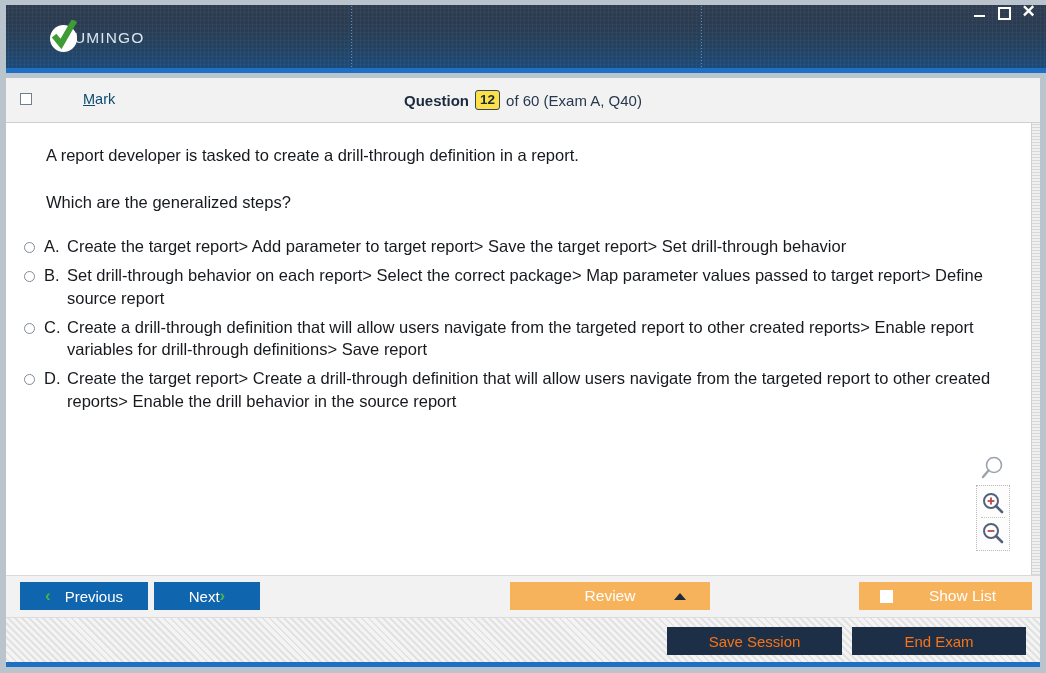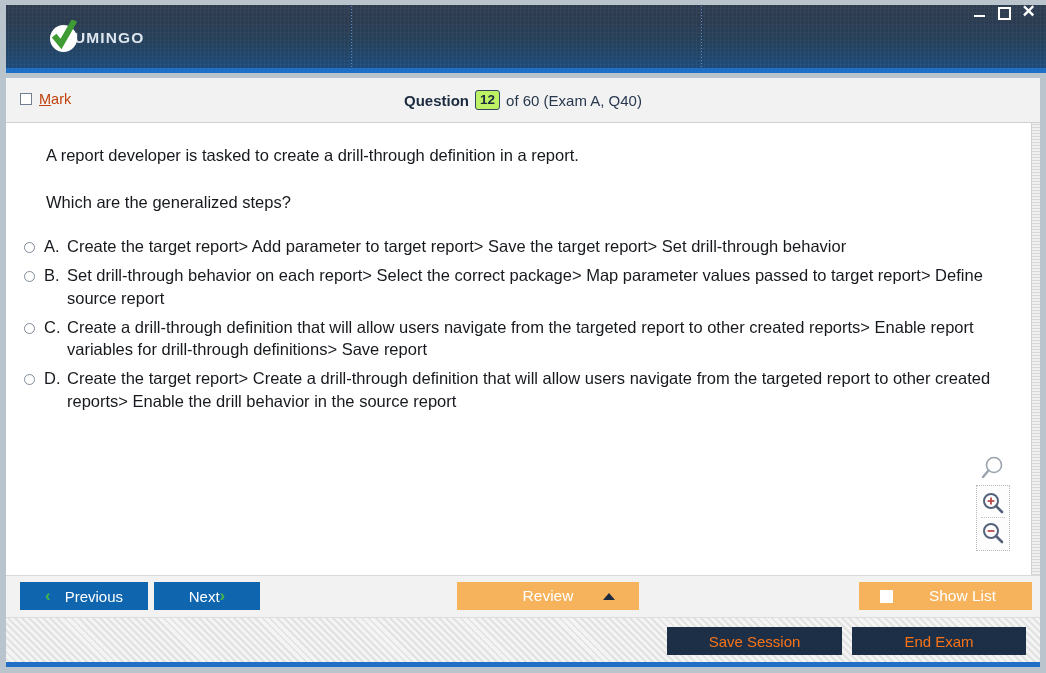--- a/index.html
+++ b/index.html
@@ -73,21 +73,21 @@
     border-radius: 50%;
     background: #ffffff;
     display: inline-block;
   }
   .logo-mark svg { position: absolute; left: -2px; top: -5px; }
   .logo-text {
     color: #dde6ef;
     font-size: 15.5px;
     letter-spacing: 1.1px;
     margin-left: -3px;
-    font-weight: 700;
+    font-weight: 400;
   }
 
   .title-divider {
     position: absolute;
     top: 6px;
     width: 1px;
     height: 62px;
     background-image: linear-gradient(180deg, #5b8fc9 0%, #5b8fc9 50%, transparent 50%);
     background-size: 1px 3px;
   }
@@ -161,21 +161,22 @@
     cursor: default;
   }
   .checkbox-sq {
     width: 12px; height: 12px;
     border: 1px solid #6f7f90;
     background: #ffffff;
     box-sizing: border-box;
   }
   .mark-label {
     font-size: 14.5px;
-    color: #c2410c;
+    color: #0c4a6e;
+    margin-left: 44px;
   }
   .mark-label u { text-decoration: underline; }
 
   .qcounter {
     position: absolute;
     left: 0; top: 12px;
     width: 1034px;
     text-align: center;
     font-size: 15px;
     color: #1f2f44;
@@ -184,21 +185,21 @@
     justify-content: center;
     gap: 6px;
   }
   .qcounter .lbl { font-weight: 700; color: #1b2a3e; }
   .qnum-box {
     display: inline-block;
     min-width: 17px;
     padding: 1px 3px 2px;
     border: 1px solid #32455f;
     border-radius: 3px;
-    background: #bef264;
+    background: #fde047;
     font-size: 13.5px;
     font-weight: 700;
     color: #1b2a3e;
     text-align: center;
     line-height: 15px;
   }
   .qcounter .rest { font-weight: 400; color: #28384e; text-align: center; }
 
   
   .content {
@@ -328,21 +329,21 @@
   .btn-prev { left: 14px; width: 128px; gap: 14px; }
   .btn-next { left: 148px; width: 106px; }
 
   .btn-orange {
     background: #f7b35c;
     color: #ffffff;
     font-size: 15.5px;
     height: 28px;
     top: 6px;
   }
-  .btn-review { left: 451px; width: 182px; }
+  .btn-review { left: 504px; width: 200px; }
   .btn-review .rlabel { position: absolute; left: 0; right: 0; text-align: center; }
   .btn-review .tri {
     position: absolute;
     right: 24px;
     width: 0; height: 0;
     border-left: 6px solid transparent;
     border-right: 6px solid transparent;
     border-bottom: 7px solid #1b2a3e;
   }
   .btn-showanswer { left: 663px; width: 180px; }

